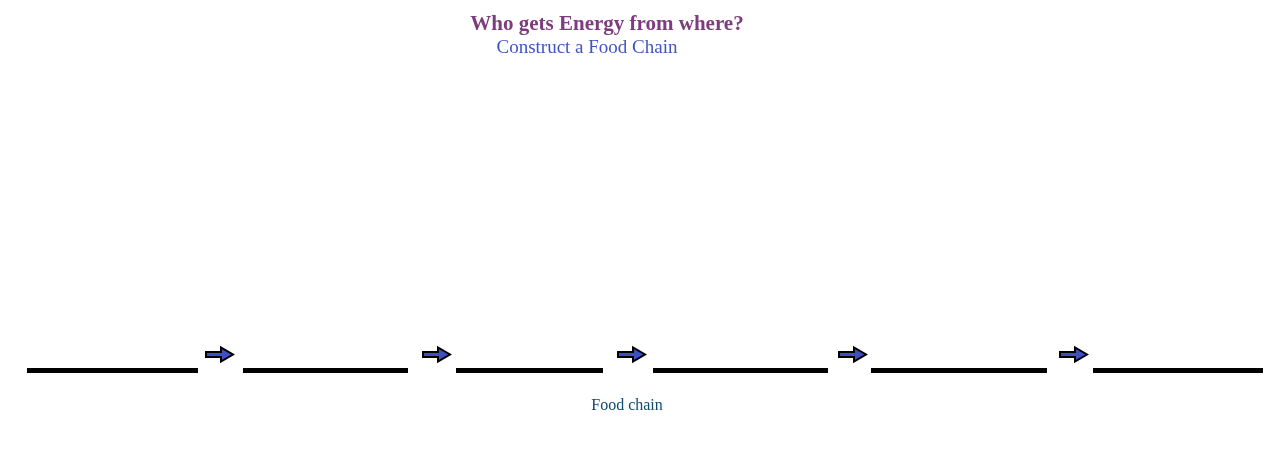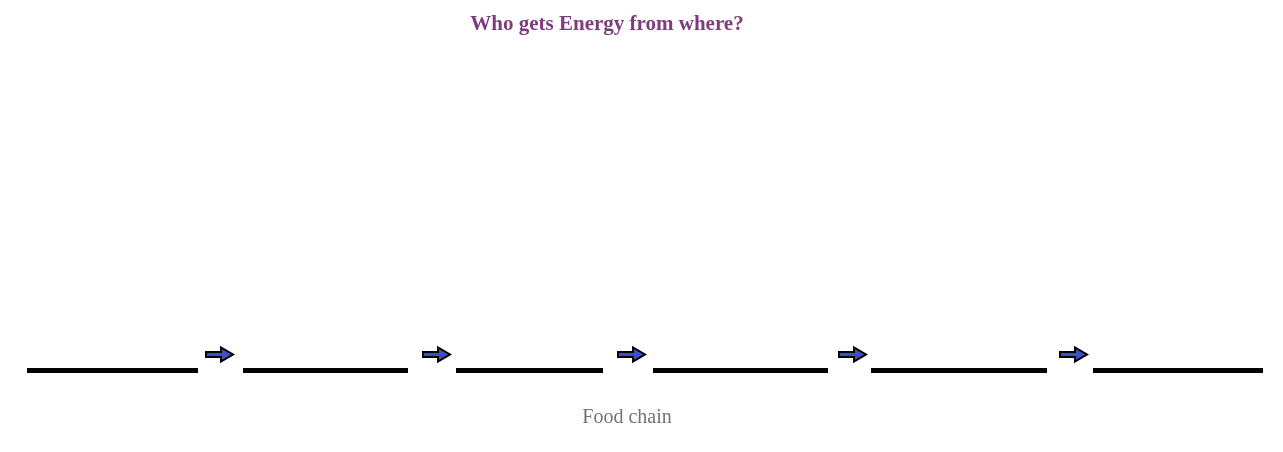--- a/index.html
+++ b/index.html
@@ -68,35 +68,36 @@
   .arrow-5 { left: 1058px; }
   .arrow svg { display: block; }
   .arrow path {
     fill: var(--arrow-fill, #3e4fc5);
     stroke: #000000;
     stroke-width: 2;
     stroke-linejoin: miter;
   }
   .food-chain-label {
     position: absolute;
-    top: 405px;
+    top: 396px;
     left: 627px;
     transform: translateX(-50%);
     white-space: nowrap;
-    font-size: 20px;
-    color: #737373;
+    font-size: 16px;
+    color: #0c4a6e;
   }
 </style>
 </head>
 <body>
 
 <div class="slide">
 
   <div class="page-title">Who gets Energy from where?</div>
 
+  <div class="page-subtitle">Construct a Food Chain</div>
 
   <div class="chain-row">
 
     <div class="blank-line blank-1"></div>
 
     <span class="arrow arrow-1">
       <svg width="31" height="19" viewBox="0 0 31 19">
         <path d="M 2 7 L 17 7 L 17 2.5 L 29 9.5 L 17 16.5 L 17 12 L 2 12 Z"></path>
       </svg>
     </span>

